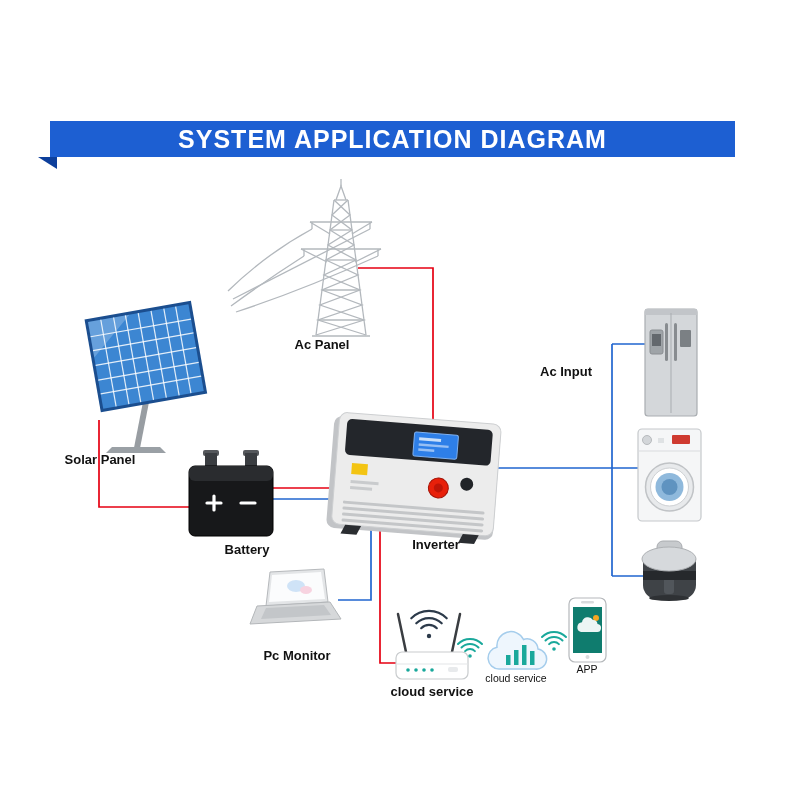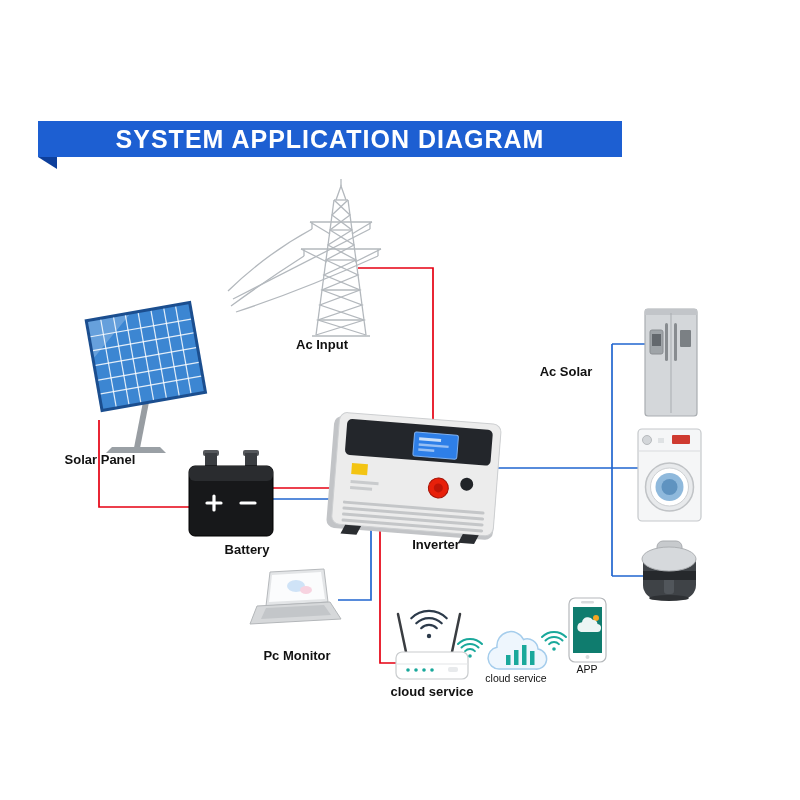--- a/index.html
+++ b/index.html
@@ -2,21 +2,21 @@
 <html style="--banner-blue: #1d5fd2; --banner-fold: #0d3f9c; --wire-red: #e60012; --wire-blue: #2166cf; --panel-blue: #3c86d2; --teal: #19a89b; --tower-gray: #b3b8bd; --label-color: #111111;"><head>
 <meta charset="utf-8">
 <style>
   html,body{margin:0;padding:0;background:#fff;}
   .stage{
     position:relative;width:800px;height:800px;background:#fff;overflow:hidden;
     font-family:"Liberation Sans","DejaVu Sans",sans-serif;
   }
   
   .banner{
-    position:absolute;left:38px;top:121px;width:584px;height:36px;
+    position:absolute;left:50px;top:121px;width:685px;height:36px;
     background:var(--banner-blue,#1d5fd2);
     display:flex;align-items:center;justify-content:center;
   }
   .banner-title{
     color:#fff;font-size:25px;font-weight:bold;letter-spacing:1px;white-space:nowrap;
   }
   .banner-fold{
     position:absolute;left:38px;top:157px;width:19px;height:12px;
     background:var(--banner-fold,#0d3f9c);
     clip-path:polygon(0 0,100% 0,100% 100%);
@@ -237,23 +237,23 @@
     <g>
       <rect x="657" y="541" width="25" height="13" rx="6" fill="#c7cacd" stroke="#a9acb0"></rect>
       <path d="M643,559 h53 v26 a14,14 0 0 1 -14,14 h-25 a14,14 0 0 1 -14,-14 z" fill="#3f4347"></path>
       <rect x="664" y="560" width="10" height="34" rx="3" fill="#51565b"></rect>
       <rect x="643" y="571" width="53" height="9" fill="#26292c"></rect>
       <ellipse cx="669" cy="559" rx="27" ry="12" fill="#d6d9dc" stroke="#aeb1b4"></ellipse>
       <ellipse cx="669" cy="598" rx="20" ry="3" fill="#2e3134"></ellipse>
     </g>
   </svg>
 
-  <div class="label" style="left:322px;top:344px;">Ac Input</div>
+  <div class="label" style="left:322px;top:344px;">Ac Panel</div>
   <div class="label" style="left:100px;top:459px;">Solar Panel</div>
   <div class="label" style="left:231px;top:549px;margin-left:16px;">Battery</div>
   <div class="label" style="left:436px;top:544px;">Inverter</div>
   <div class="label" style="left:297px;top:655px;">Pc Monitor</div>
   <div class="label" style="left:432px;top:691px;">cloud service</div>
   <div class="label small" style="left:516px;top:678px;">cloud service</div>
   <div class="label small" style="left:587px;top:669px;">APP</div>
-  <div class="label" style="left:566px;top:371px;">Ac Solar</div>
+  <div class="label" style="left:566px;top:371px;">Ac Input</div>
 
 </div>
 
 </body></html>

